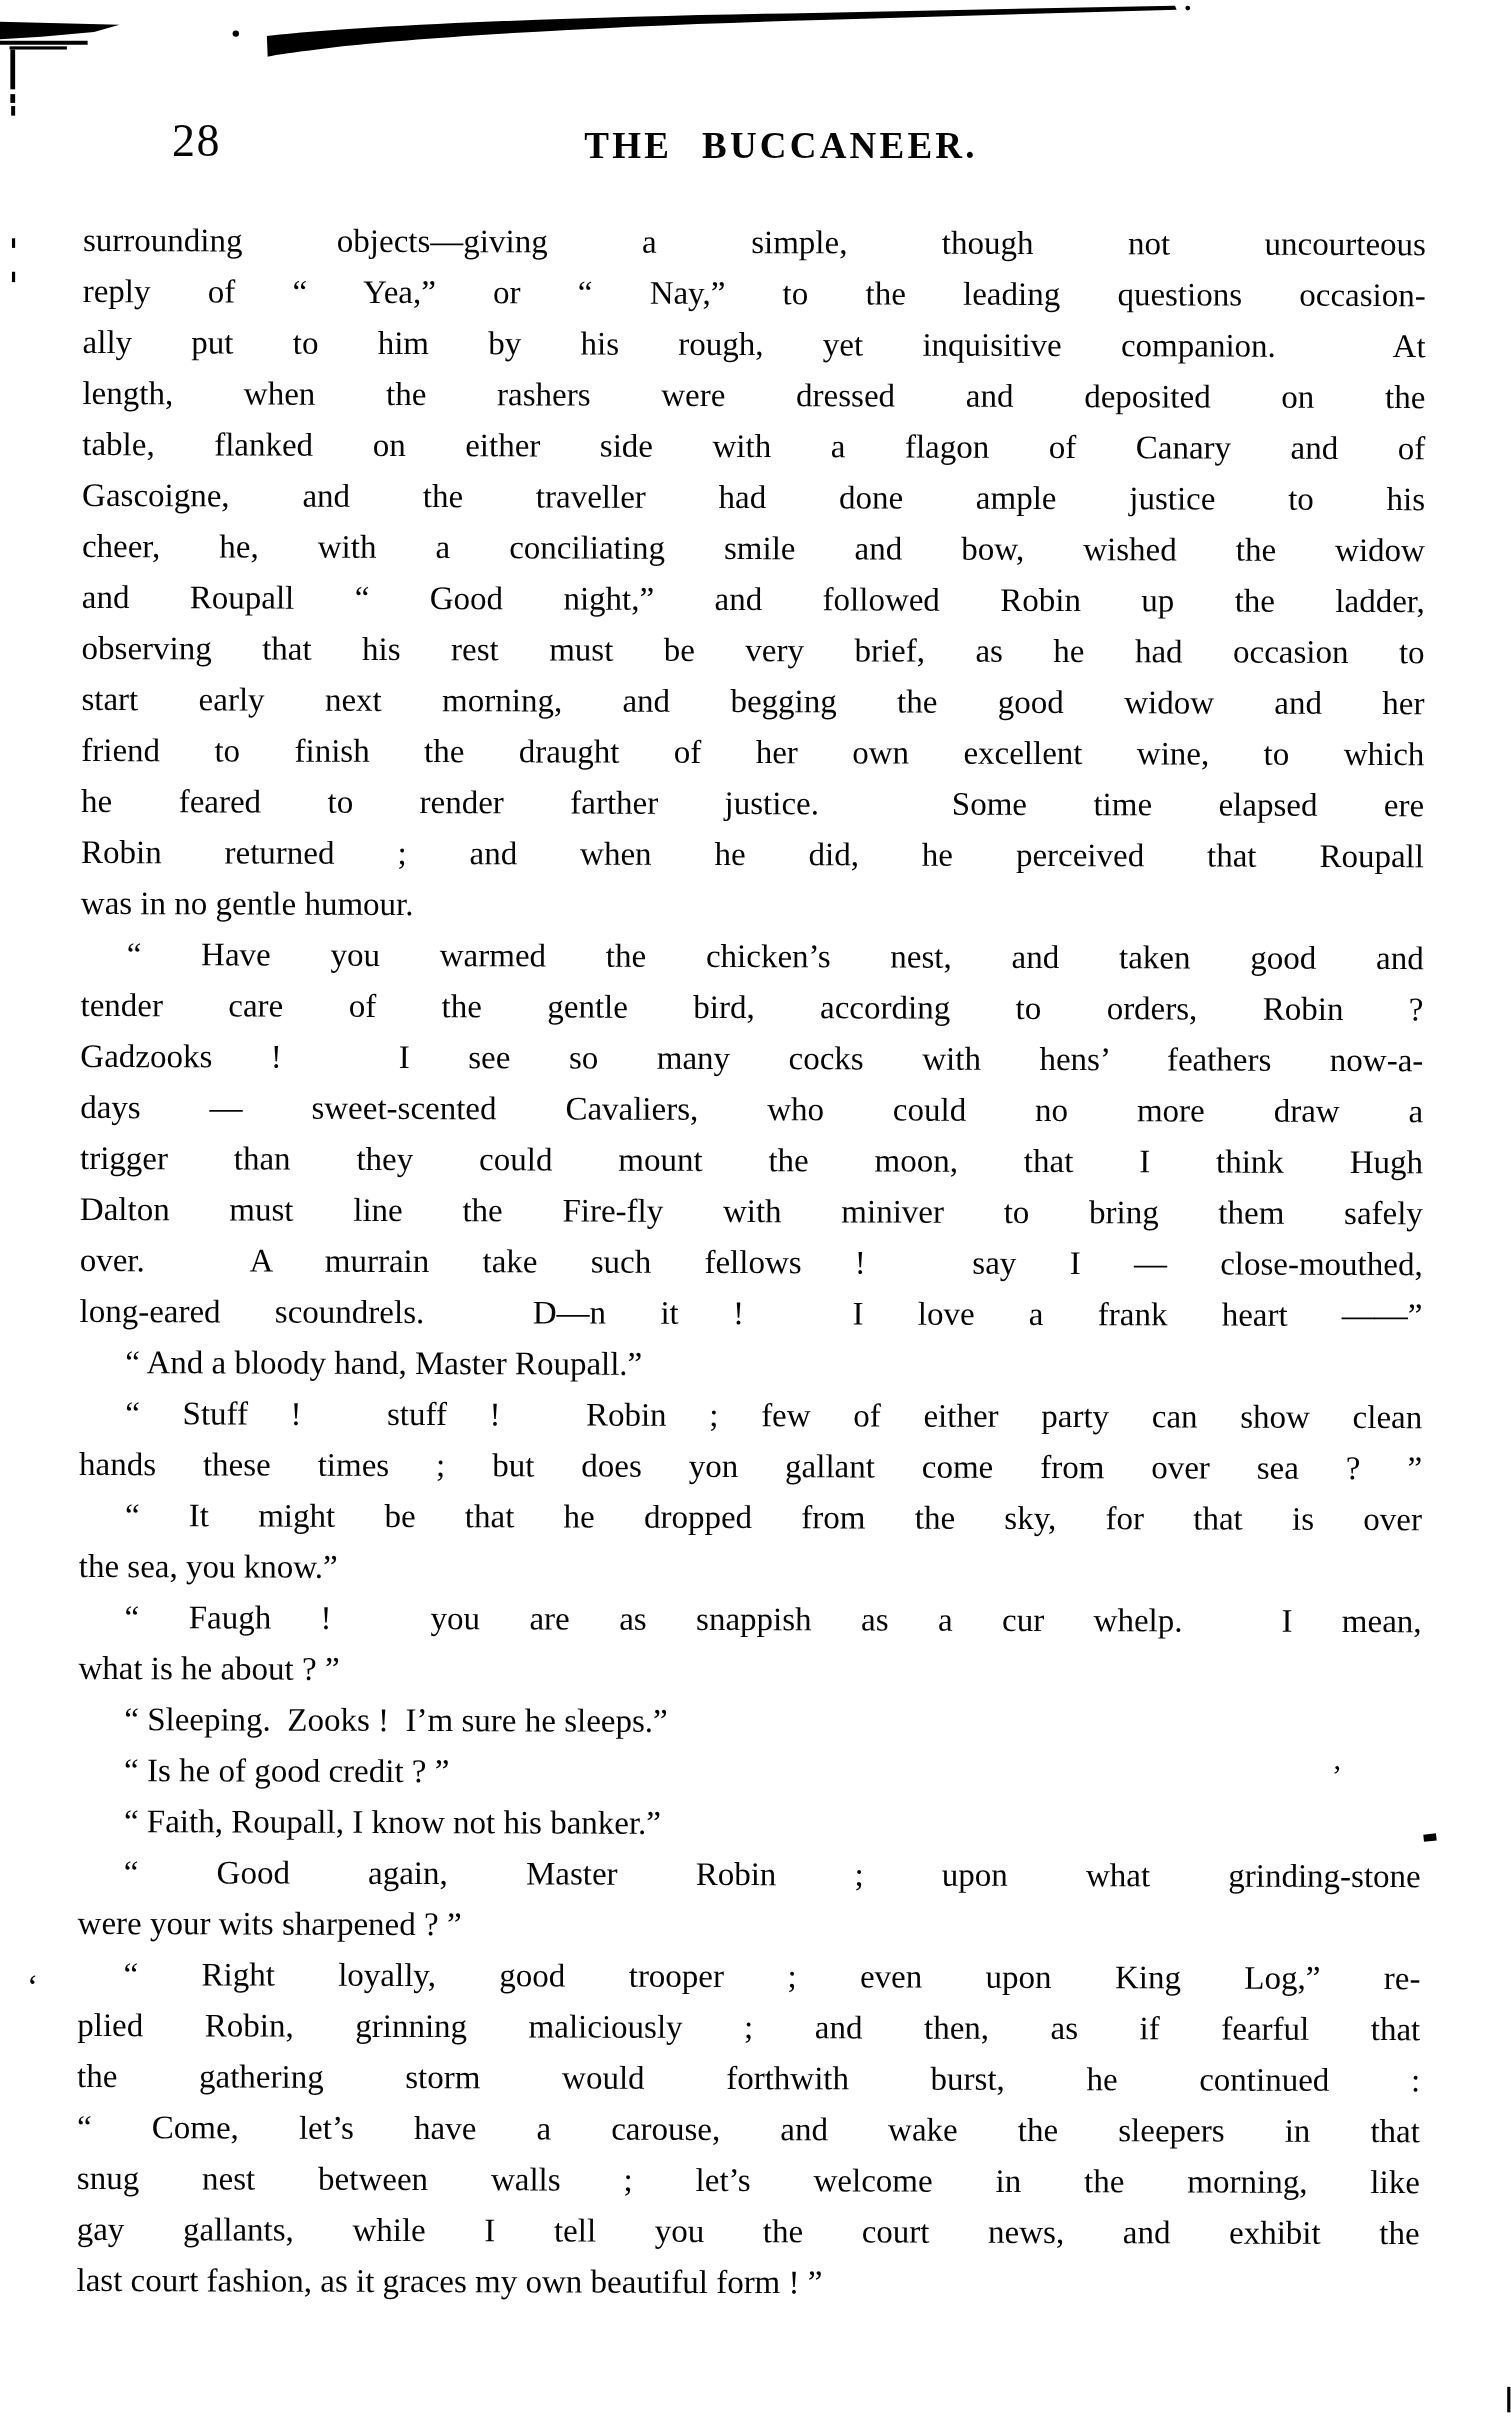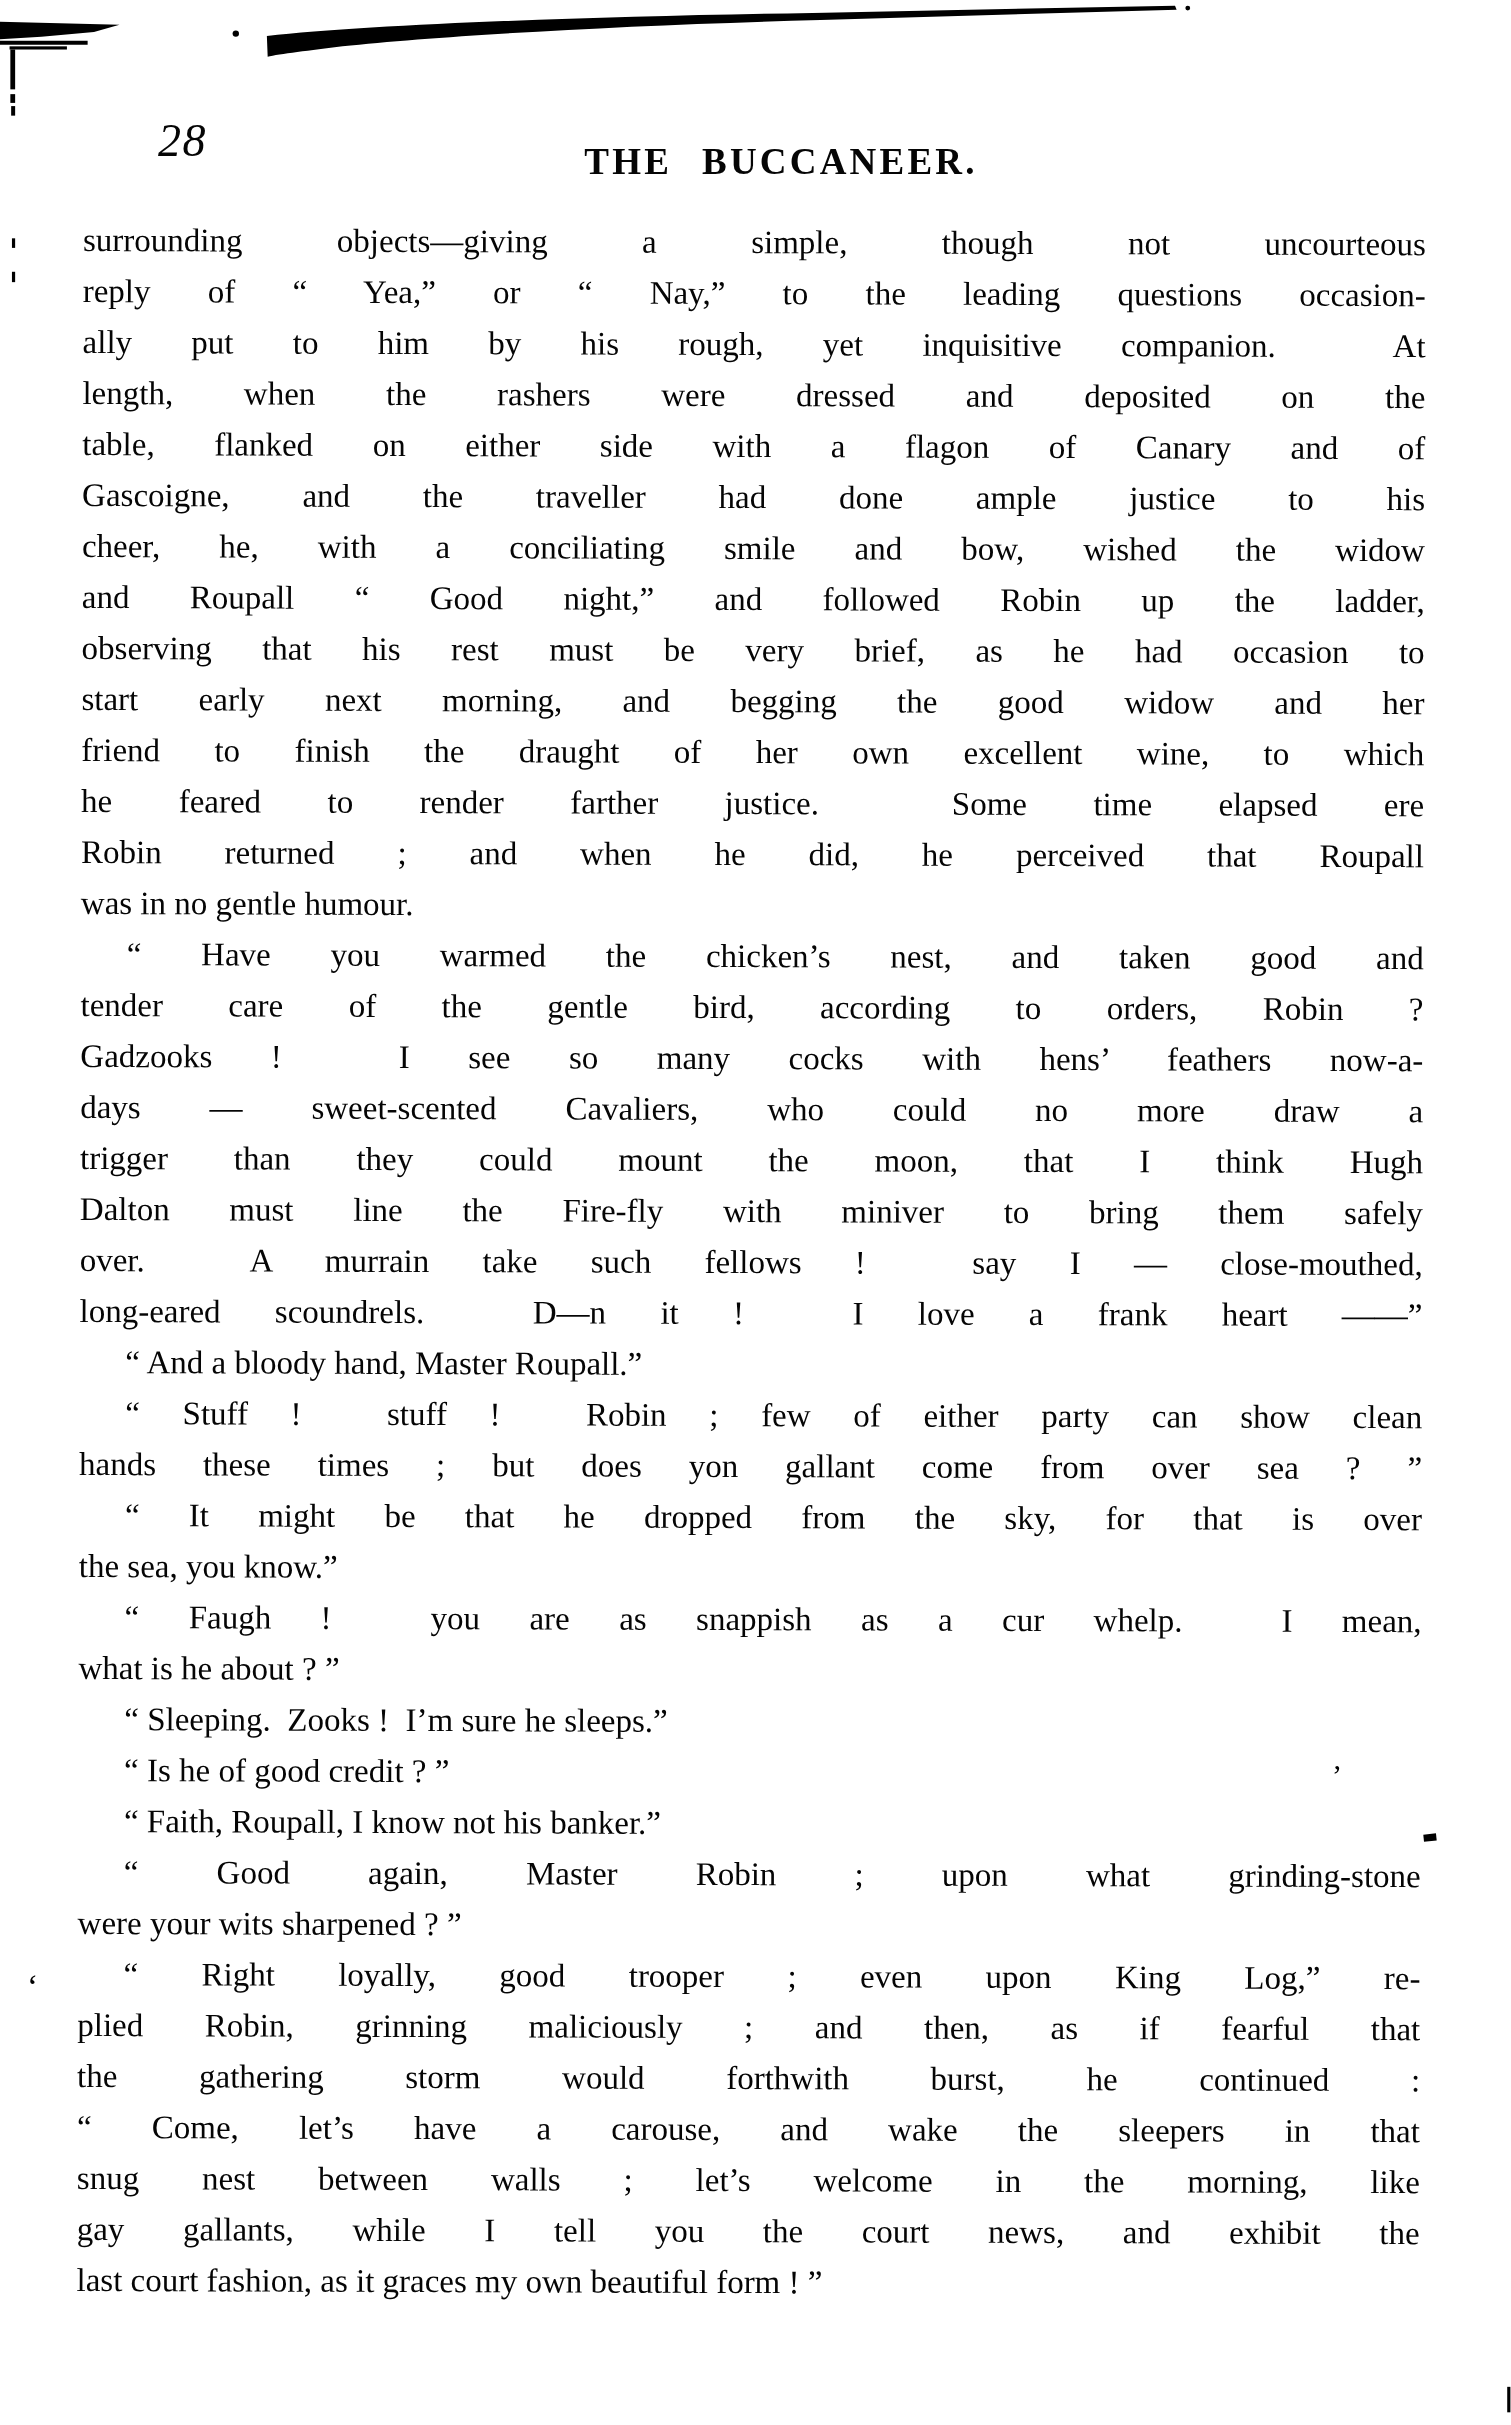--- a/index.html
+++ b/index.html
@@ -18,31 +18,30 @@
     color: #050505;
   }
   .artifacts {
     position: absolute;
     left: 0;
     top: 0;
     pointer-events: none;
   }
   .page-number {
     position: absolute;
-    left: 158px;
+    left: 172px;
     top: 118px;
     font-size: 46px;
     line-height: 1;
     letter-spacing: 1.6px;
-    font-style: italic;
   }
   .running-title {
     position: absolute;
     left: 781px;
-    top: 143px;
+    top: 127px;
     transform: translateX(-50%);
     font-size: 37px;
     font-weight: bold;
     line-height: 1;
     letter-spacing: 3.2px;
     word-spacing: 17.5px;
     white-space: nowrap;
   }
   .body-text {
     position: absolute;

